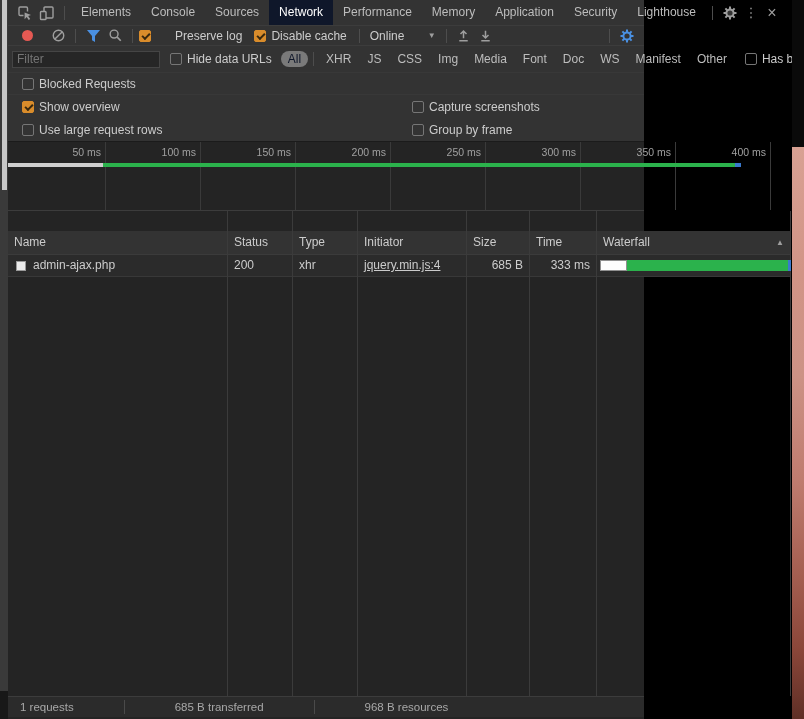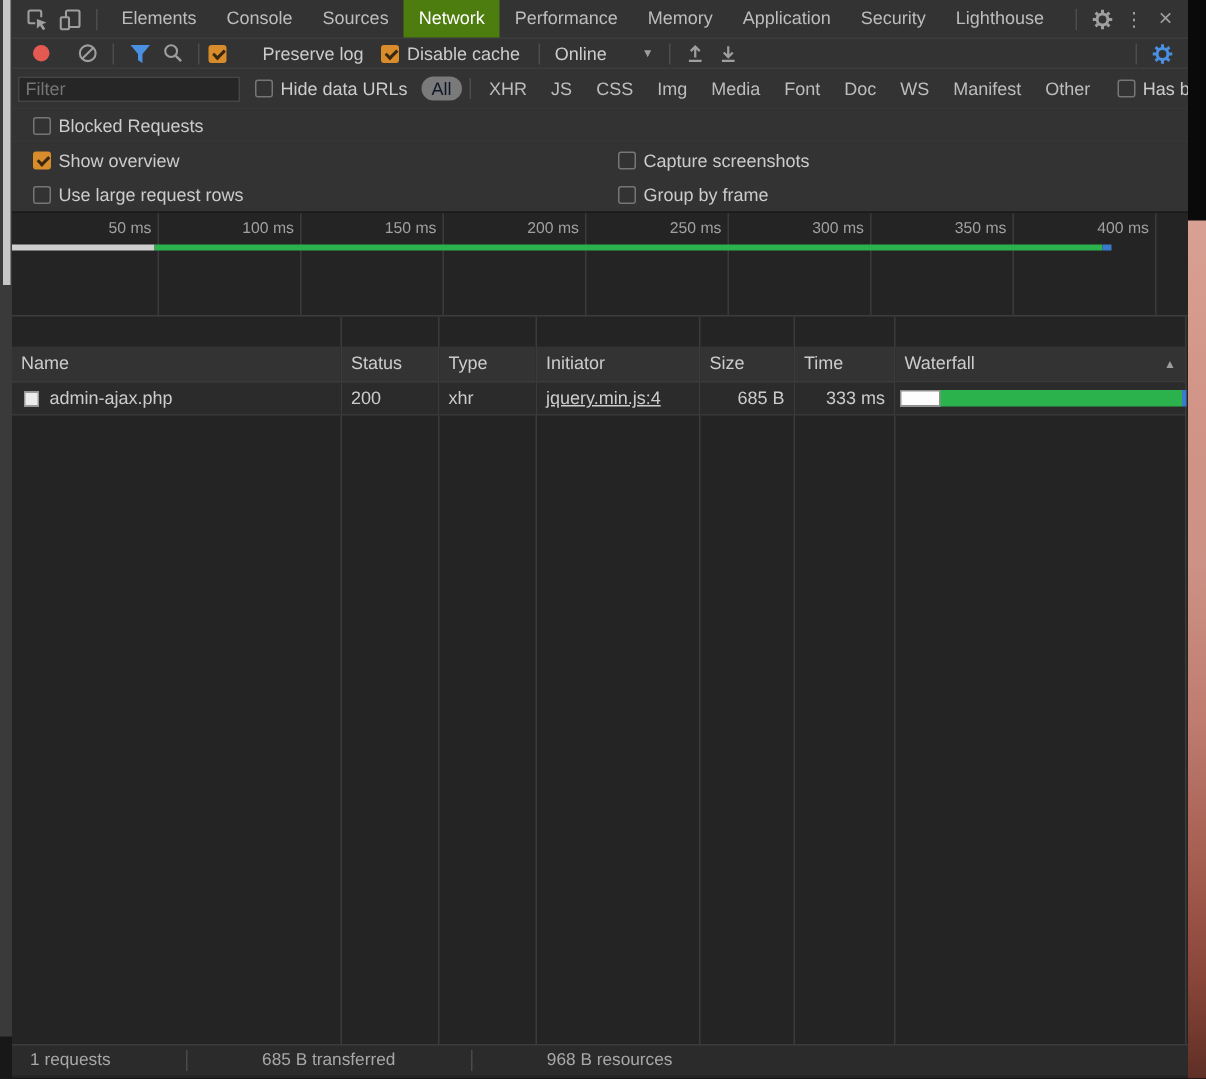--- a/index.html
+++ b/index.html
@@ -13,28 +13,28 @@
   .page-scrollbar { position:absolute; left:0; top:0; width:8px; height:719px; background:#3a3a3a; }
   .page-scrollbar .thumb { position:absolute; left:2px; top:0; width:5px; height:190px; background:#c7c7c7; }
   .page-scrollbar .bottom-cap { position:absolute; left:0; bottom:0; width:8px; height:28px; background:#181818; }
   .page-sliver { position:absolute; left:792px; top:0; width:12px; height:719px; background:#0a0a0a; }
   .page-sliver .art {
     position:absolute; left:0; top:147px; width:12px; height:572px;
     background:linear-gradient(180deg,#dca успе 0%);
     background:linear-gradient(180deg,#d8a193 0%, #d19486 22%, #cc9285 40%, #bf7c6f 58%, #a45e50 75%, #8a4639 88%, #5f2f26 100%);
   }
   
-  .devtools { position:absolute; left:8px; top:0; width:784px; height:719px; background:#242424; }
+  .devtools { position:absolute; left:8px; top:0; width:636px; height:719px; background:#242424; }
 
   
   .tabbar { height:26px; background:#333; border-bottom:1px solid #3c3c3c; display:flex; align-items:center; padding-left:6px; }
   .icon-btn { display:flex; align-items:center; justify-content:center; width:22px; height:22px; flex:none; }
   .vsep { width:1px; height:14px; background:#4d4d4d; margin:0 6px; flex:none; }
   .tab { padding:0 10px; height:25px; line-height:25px; color:#bdbdbd; white-space:nowrap; cursor:default; }
-  .tab.active { background:#4d7c0f; color:#fff; }
+  .tab.active { background:#0f172a; color:#fff; }
   .tabbar-right { margin-left:auto; display:flex; align-items:center; padding-right:4px; }
   .glyph { color:#9e9e9e; text-align:center; }
   .kebab { font-size:13px; width:20px; }
   .close-x { font-size:16px; width:22px; }
 
   
   .net-toolbar { height:20px; background:#333; border-bottom:1px solid #3c3c3c; display:flex; align-items:center; padding:0 6px 0 14px; }
   .record-dot { width:11px; height:11px; border-radius:50%; background:#e55953; flex:none; margin-right:14px; }
   .cb { width:12px; height:12px; border:1px solid #767676; border-radius:2px; background:transparent; position:relative; flex:none; }
   .cb.checked { background:#d98c2b; border-color:#d98c2b; }

